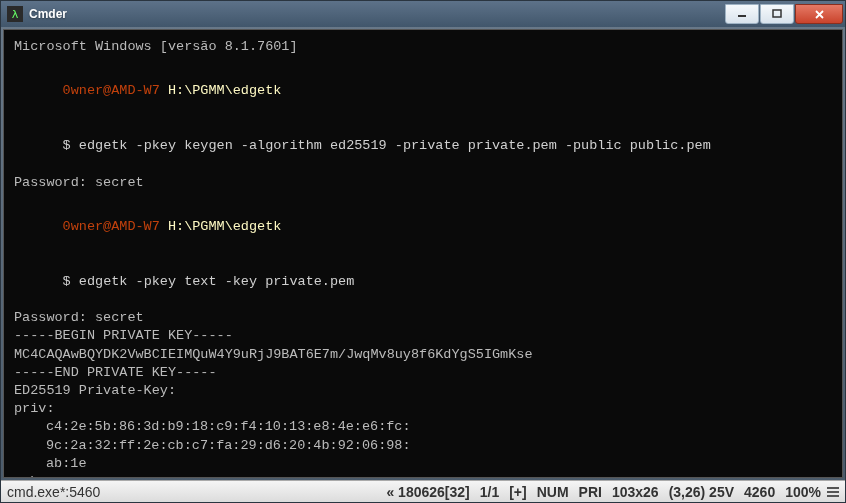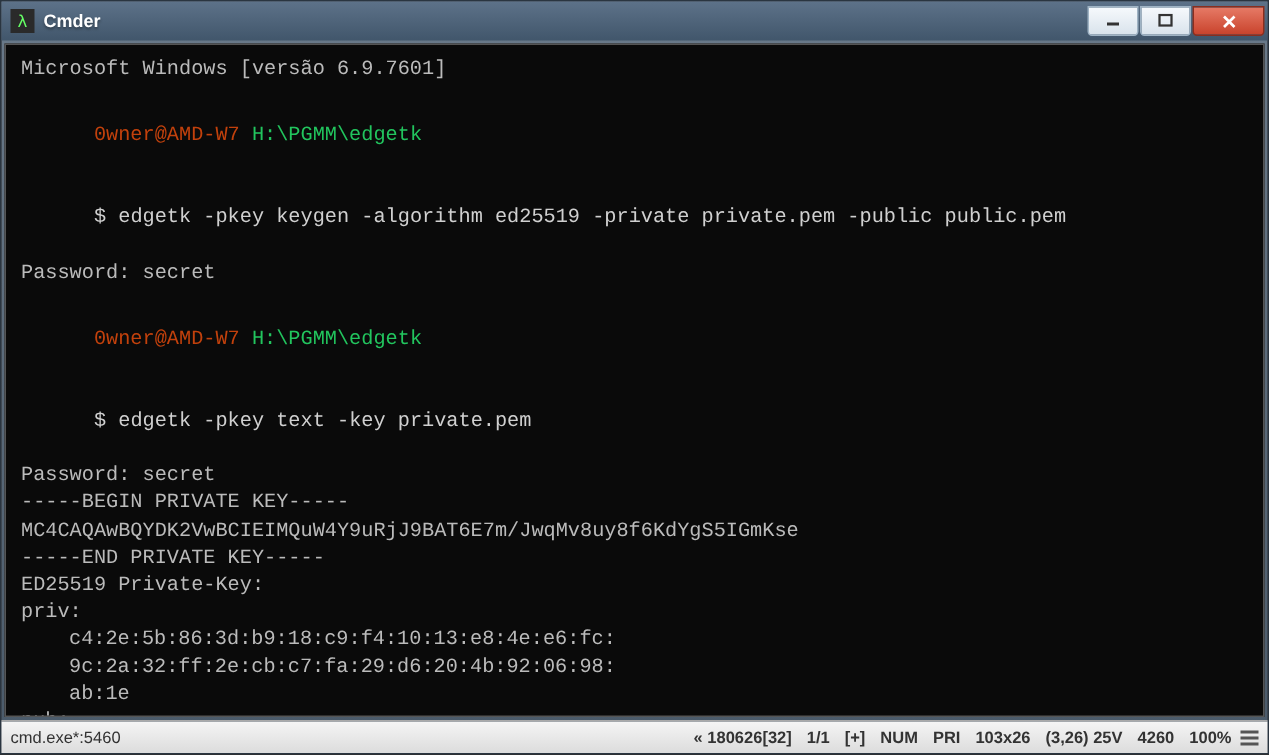--- a/index.html
+++ b/index.html
@@ -74,33 +74,33 @@
     color: #ccc;
     line-height: 1.35;
     font-size: 13.5px;
     overflow: hidden;
     position: relative;
     border: 1px solid #555;
     margin: 2px;
   }
   .line { white-space: pre-wrap; }
   .user { color: #c2410c; }
-  .path { color: #22c55e; }
+  .path { color: #fef9c3; }
   .cmdtxt { color: #d0d0d0; }
   .dim { color: #bbb; }
   .gap { height: 8px; }
   .indent { padding-left: 32px; }
   .statusbar {
     height: 22px;
     background: linear-gradient(to bottom, #f5f5f5, #dcdcdc);
     border-top: 1px solid #aaa;
     display: flex;
     align-items: center;
     font-family: "Segoe UI", Tahoma, sans-serif;
-    font-size: 11px;
+    font-size: 14px;
     color: #333;
     padding: 0 6px;
   }
   .sb-left { flex: 1; display:flex; align-items:center; gap:4px;}
   .sb-item { margin-left: 10px; font-weight: bold; }
   .menuburger{
     display:inline-flex;flex-direction:column;justify-content:space-between;
     width:12px;height:10px;margin-left:6px;
   }
   .menuburger span{display:block;height:2px;background:#555;}
@@ -126,21 +126,21 @@
       </div>
       <div class="winbtn close">
         <svg width="11" height="11" viewBox="0 0 11 11">
             <path d="M2 2 L9 9 M9 2 L2 9" stroke="#fff" stroke-width="1.8"></path>
           </svg>
       </div>
     </div>
   </div>
 
   <div class="term-wrap">
-    <div class="line dim">Microsoft Windows [versão 6.9.7601]</div>
+    <div class="line dim">Microsoft Windows [versão 8.1.7601]</div>
     <div class="gap"></div>
 
     <div class="line">
       <span class="user">0wner@AMD-W7</span> <span class="path">H:\PGMM\edgetk</span>
     </div>
     <div class="line">
       <span class="cmdtxt">$</span> <span class="cmdtxt">edgetk -pkey keygen -algorithm ed25519 -private private.pem -public public.pem</span>
     </div>
     <div class="line dim">Password: secret</div>
     <div class="gap"></div>

